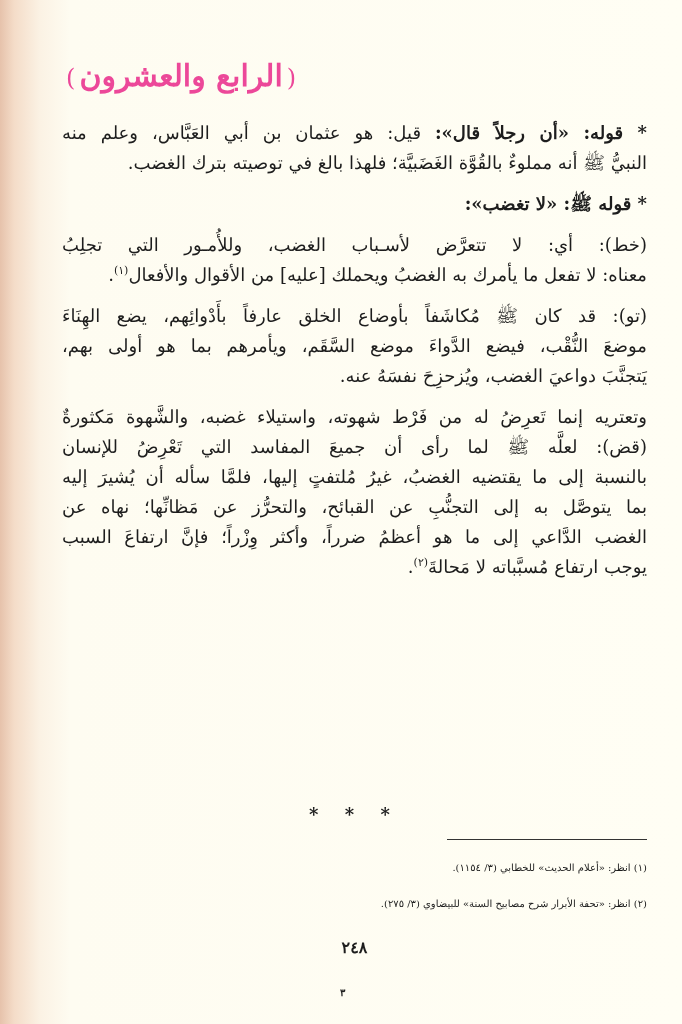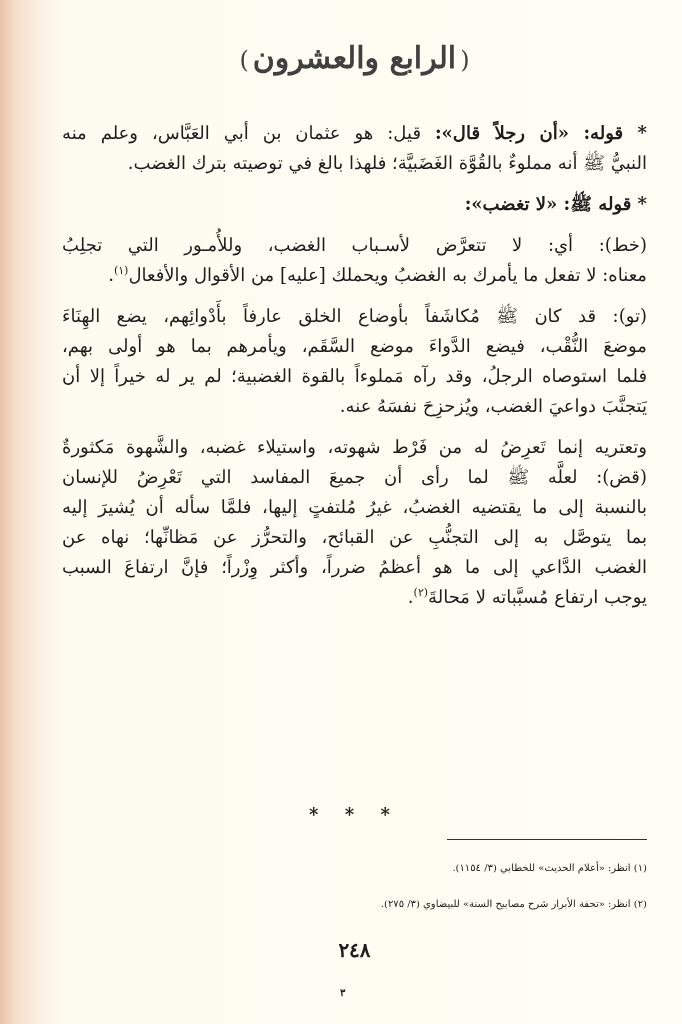--- a/index.html
+++ b/index.html
@@ -5,38 +5,38 @@
     html, body { margin: 0; padding: 0; }
     body {
       width: 682px; height: 1024px; overflow: hidden;
       background: linear-gradient(to right, #e6c2ab 0px, #f4dcc8 14px, #fbf2e4 40px, #fefcf1 70px, #fffef4 100%);
       font-family: "DejaVu Serif", serif;
       color: #1d1d1d;
       position: relative;
     }
     .page { position: absolute; left: 62px; top: 0; width: 585px; height: 1024px; direction: rtl; }
     .heading {
-      position: absolute; top: 40px; left: 0; right: 0; text-align: center;
-      font-size: 30px; font-weight: bold; color: #404040; letter-spacing: 1px;
+      position: absolute; top: 58px; left: 0; right: 0; text-align: left;
+      font-size: 30px; font-weight: bold; color: #ec4899; letter-spacing: 1px;
       font-family: "DejaVu Serif", serif;
     }
     .heading .paren { font-weight: normal; font-size: 24px; padding: 0 4px; }
     .body-text { position: absolute; top: 118px; left: 0; right: 0; font-size: 18px; line-height: 30px; text-align: justify; }
     .line { display: block; white-space: nowrap; text-align: justify; text-align-last: justify; height: 30px; }
     .line.last { text-align-last: right; }
     .bold { font-weight: bold; }
     .gap { height: 11px; }
     .stars {
       position: absolute; top: 804px; left: 0; right: 0; text-align: center;
       font-size: 18px; letter-spacing: 10px; font-weight: bold;
     }
     .fn-rule { position: absolute; top: 839px; right: 0; width: 200px; border-top: 1.5px solid #333; }
     .footnotes { position: absolute; top: 850px; left: 4px; right: 0; font-size: 10px; line-height: 36px; }
     .footnotes .fn { display: block; white-space: nowrap; }
-    .page-number { position: absolute; top: 938px; left: 0; right: 0; text-align: center; font-size: 20px; font-weight: bold; direction: ltr; }
+    .page-number { position: absolute; top: 938px; left: 0; right: 0; text-align: center; font-size: 16px; font-weight: bold; direction: ltr; }
     .sig-mark { position: absolute; top: 987px; left: 340px; font-size: 10px; font-weight: bold; }
     .sup { font-size: 11px; vertical-align: super; line-height: 0; }
   </style>
 </head>
 <body>
 
 <div class="page">
 
   <div class="heading">
     <span class="paren">(</span><span>الرابع والعشرون</span><span class="paren">)</span>
@@ -46,21 +46,20 @@
     <span class="line"><span class="bold">* قوله: «أن رجلاً قال»:</span><span> قيل: هو عثمان بن أبي العَبَّاس، وعلم منه</span></span>
     <span class="line last">النبيُّ ﷺ أنه مملوءٌ بالقُوَّة الغَضَبيَّة؛ فلهذا بالغ في توصيته بترك الغضب.</span>
     <div class="gap"></div>
     <span class="line last"><span class="bold">* قوله ﷺ: «لا تغضب»:</span></span>
     <div class="gap"></div>
     <span class="line">(خط): أي: لا تتعرَّض لأسـباب الغضب، وللأُمـور التي تجلِبُ</span>
     <span class="line last"><span>معناه: لا تفعل ما يأمرك به الغضبُ ويحملك [عليه] من الأقوال والأفعال</span><span class="sup">(١)</span><span>.</span></span>
     <div class="gap"></div>
     <span class="line">(تو): قد كان ﷺ مُكاشَفاً بأوضاع الخلق عارفاً بأَدْوائِهم، يضع الهِنَاءَ</span>
     <span class="line">موضعَ النُّقْب، فيضع الدَّواءَ موضع السَّقَم، ويأمرهم بما هو أولى بهم،</span>
-    <span class="line">فلما استوصاه الرجلُ، وقد رآه مَملوءاً بالقوة الغضبية؛ لم ير له خيراً إلا أن</span>
     <span class="line last">يَتجنَّبَ دواعيَ الغضب، ويُزحزِحَ نفسَهُ عنه.</span>
     <div class="gap"></div>
     <span class="line">وتعتريه إنما تَعرِضُ له من فَرْط شهوته، واستيلاء غضبه، والشَّهوة مَكثورةٌ</span>
     <span class="line">(قض): لعلَّه ﷺ لما رأى أن جميعَ المفاسد التي تَعْرِضُ للإنسان</span>
     <span class="line">بالنسبة إلى ما يقتضيه الغضبُ، غيرُ مُلتفتٍ إليها، فلمَّا سأله أن يُشيرَ إليه</span>
     <span class="line">بما يتوصَّل به إلى التجنُّبِ عن القبائح، والتحرُّز عن مَظانِّها؛ نهاه عن</span>
     <span class="line">الغضب الدَّاعي إلى ما هو أعظمُ ضرراً، وأكثر وِزْراً؛ فإنَّ ارتفاعَ السبب</span>
     <span class="line last"><span>يوجب ارتفاع مُسبَّباته لا مَحالةَ</span><span class="sup">(٢)</span><span>.</span></span>
   </div>
 

